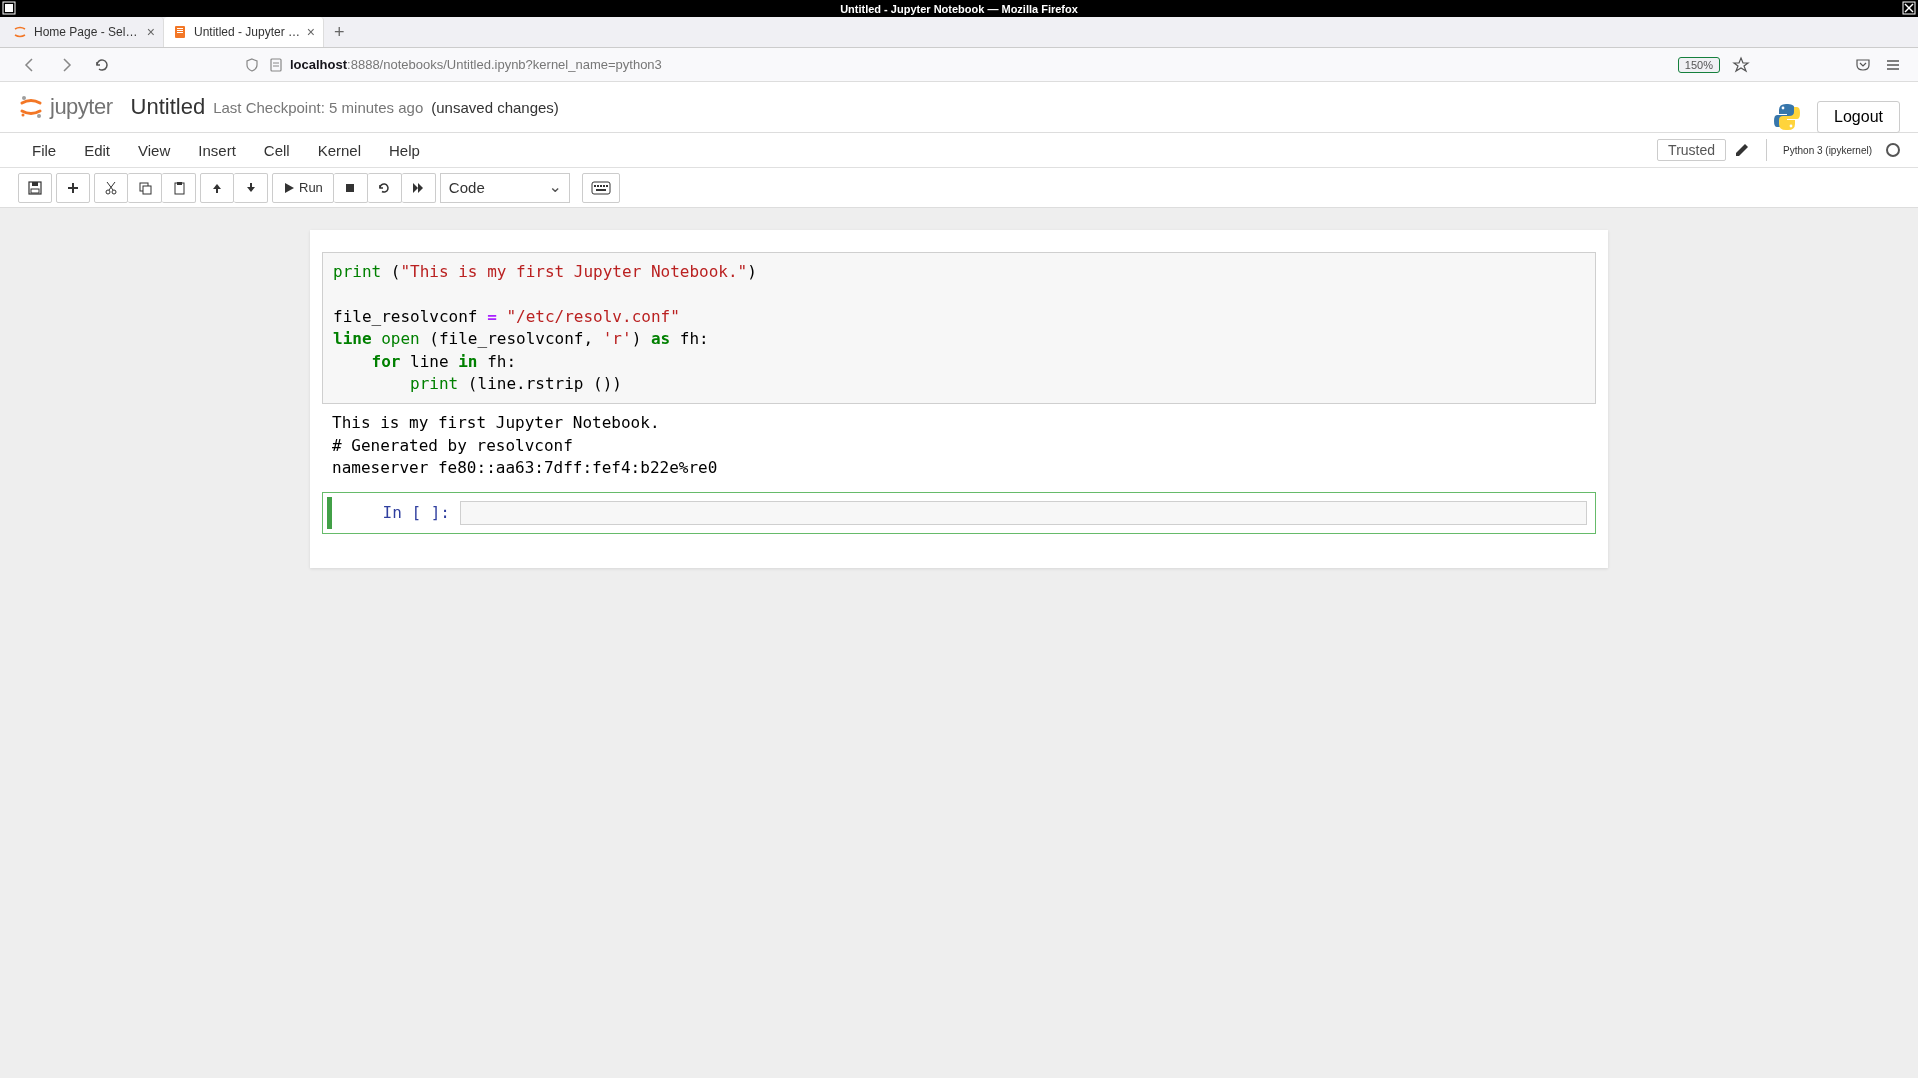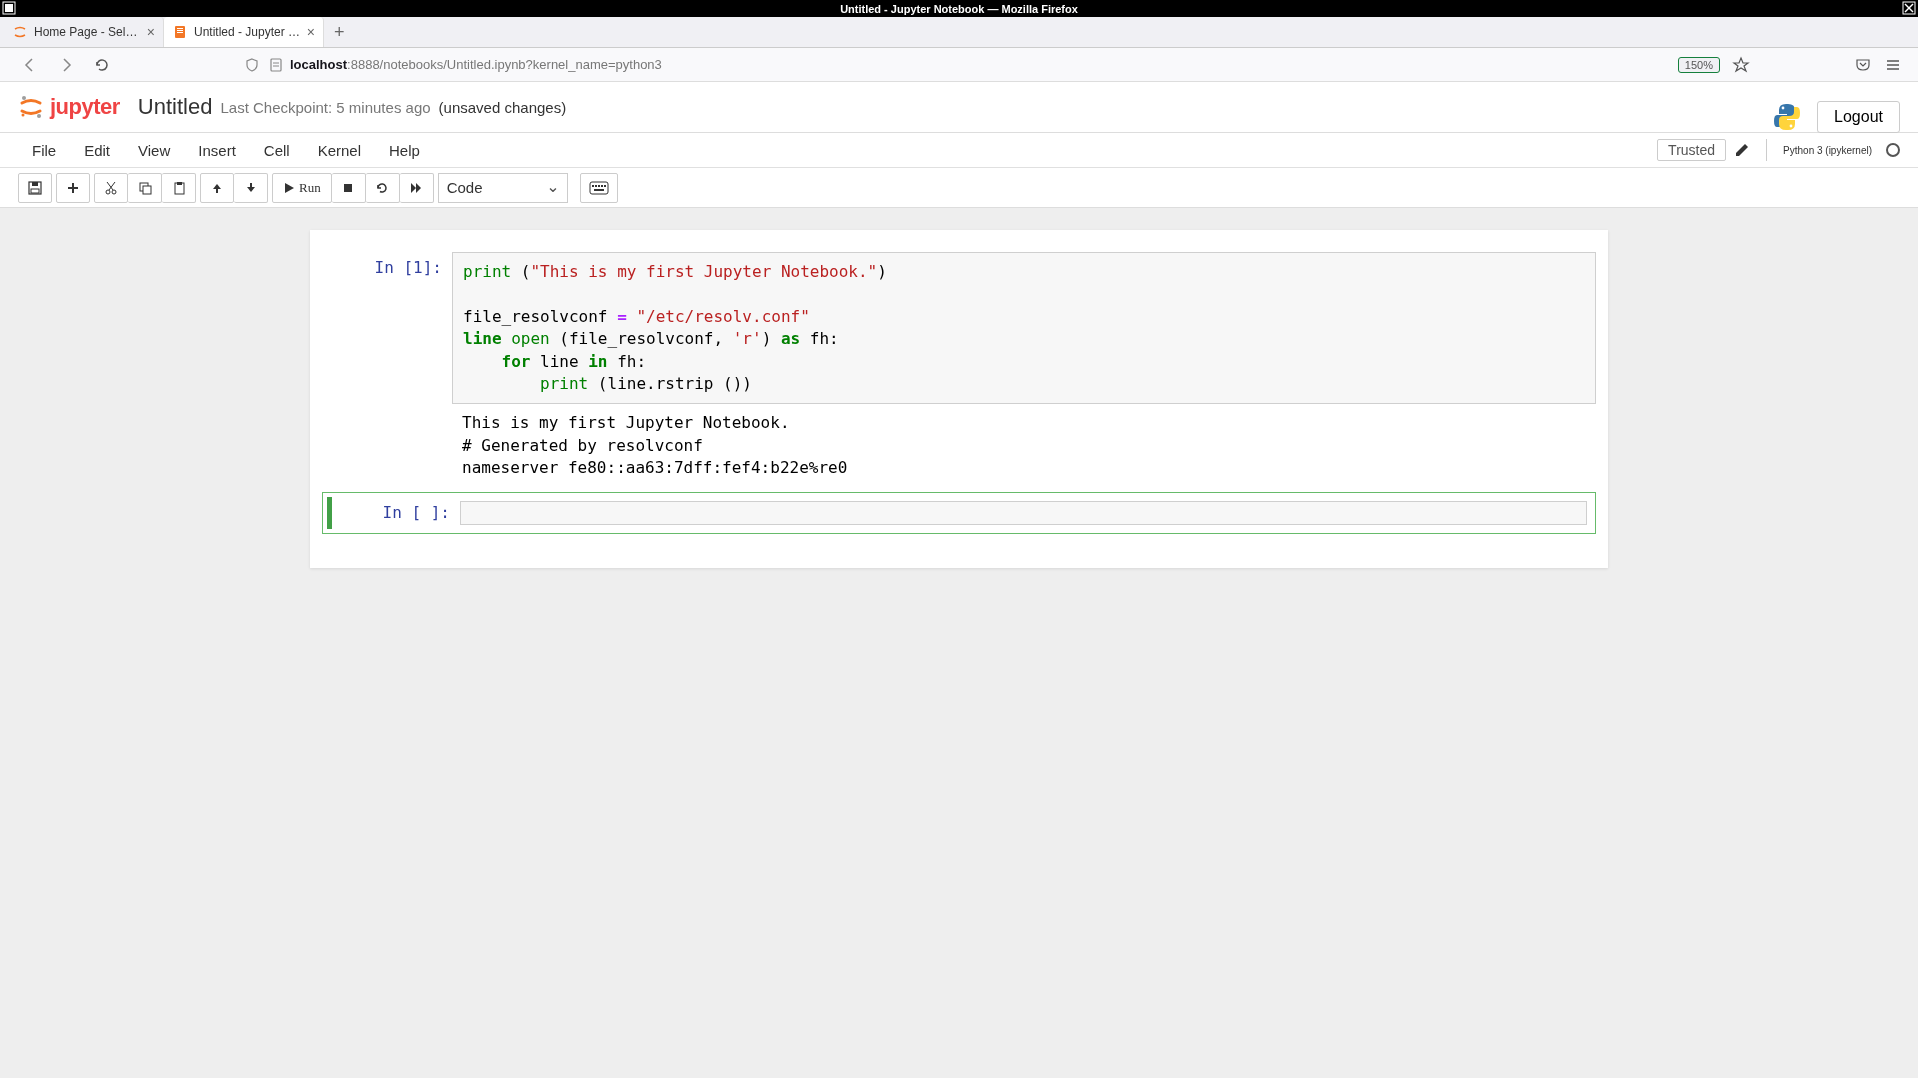--- a/index.html
+++ b/index.html
@@ -25,21 +25,21 @@
 .url-field { flex: 1; display: flex; align-items: center; margin: 0 140px 0 120px; font-size: 13px; color: #555; }
 .url-field .lock { margin-right: 8px; }
 .url-field .page-icon { margin-right: 6px; }
 .zoom-badge { background: #f0f0f4; border: 1px solid #15803d; border-radius: 3px; padding: 1px 6px; font-size: 11px; color: #555; }
 .url-right { display: flex; align-items: center; gap: 12px; }
 
 
 .jupyter-header { background: #fff; height: 50px; display: flex; align-items: center; padding: 0 18px; }
 .jupyter-logo { display: flex; align-items: center; gap: 6px; }
 .jupyter-logo .logo-dots { width: 26px; height: 26px; }
-.jupyter-logo .logo-text { font-size: 22px; color: #ef4444; font-weight: 700; letter-spacing: -0.5px; }
+.jupyter-logo .logo-text { font-size: 22px; color: #737373; font-weight: 400; letter-spacing: -0.5px; }
 .notebook-name { margin-left: 18px; font-size: 22px; color: #333; }
 .checkpoint { margin-left: 8px; font-size: 15px; color: #777; }
 .unsaved { margin-left: 8px; font-size: 15px; color: #333; }
 .header-right { margin-left: auto; display: flex; align-items: center; gap: 14px; margin-top: 20px; }
 .python-logo { width: 32px; height: 32px; }
 .logout-btn { border: 1px solid #ccc; background: #fff; padding: 6px 16px; font-size: 16px; border-radius: 3px; }
 
 
 .menu-bar { background: #fff; height: 36px; display: flex; padding: 0 18px; border-top: 1px solid #ddd; border-bottom: 1px solid #e0e0e0; }
 .menu-item { padding: 0 14px; font-size: 15px; color: #333; height: 100%; display: flex; align-items: center; }
@@ -48,21 +48,21 @@
 .pencil { font-size: 15px; }
 .divider-v { width: 1px; height: 22px; background: #ccc; margin: 0 8px; }
 .kernel-name { font-size: 10px; color: #333; }
 .kernel-indicator { width: 14px; height: 14px; border: 2px solid #555; border-radius: 50%; margin-left: 6px; }
 
 
 .toolbar { background: #fff; height: 40px; display: flex; align-items: center; padding: 0 18px; gap: 4px; border-bottom: 1px solid #ddd; }
 .tool-btn { border: 1px solid #ccc; background: #fff; height: 30px; min-width: 34px; display: flex; align-items: center; justify-content: center; border-radius: 2px; font-size: 13px; color: #333; }
 .tool-group { display: flex; gap: 0; }
 .tool-group .tool-btn:not(:first-child) { border-left: none; }
-.tool-run { padding: 0 10px; gap: 4px; font-family: Liberation Serif, serif; }
+.tool-run { padding: 0 10px; gap: 4px; }
 .cell-type-select { border: 1px solid #ccc; height: 30px; padding: 0 24px 0 8px; font-size: 15px; color: #333; background: #fff; appearance: none; position: relative; min-width: 130px; }
 .select-wrap { position: relative; }
 .select-wrap::after { content: "⌄"; position: absolute; right: 8px; top: 4px; pointer-events: none; color: #555; font-size: 16px; }
 .cmd-palette-btn { border: 1px solid #ccc; height: 30px; padding: 0 8px; display: flex; align-items: center; border-radius: 2px; margin-left: 8px; }
 
 
 .notebook-area { background: #eee; padding: 22px 0; }
 .notebook-container { background: #fff; max-width: 1298px; margin: 0 auto; padding: 22px 12px 22px 12px; box-shadow: 0 1px 3px rgba(0,0,0,0.1); }
 .cell { display: flex; margin-bottom: 12px; }
 .cell-prompt { width: 130px; text-align: right; padding: 6px 10px 0 0; font-family: "DejaVu Sans Mono", Menlo, monospace; font-size: 16px; color: #303F9F; flex-shrink: 0; }
@@ -324,21 +324,20 @@
         <rect x="15" y="4" width="2" height="2" fill="#333"></rect>
         <rect x="5" y="8" width="10" height="2" fill="#333"></rect>
       </svg>
   </span>
 </div>
 
 <div class="notebook-area">
   <div class="notebook-container">
 
     <div class="cell">
-      <div class="cell-prompt">In [1]:</div>
       <div class="cell-body">
         <div class="code-input"><span class="builtin">print</span> (<span class="str">"This is my first Jupyter Notebook."</span>)
 
 <span>file_resolvconf </span><span class="op">=</span><span class="str"> "/etc/resolv.conf"</span>
 <span class="kw">line</span><span class="builtin"> open</span><span> (file_resolvconf, </span><span class="str">'r'</span><span>) </span><span class="kw">as</span><span> fh:</span>
     <span class="kw">for</span><span> line </span><span class="kw">in</span><span> fh:</span>
         <span class="builtin">print</span><span> (line.rstrip ())</span></div>
         <div class="output-area">This is my first Jupyter Notebook.
 # Generated by resolvconf
 nameserver fe80::aa63:7dff:fef4:b22e%re0</div>

